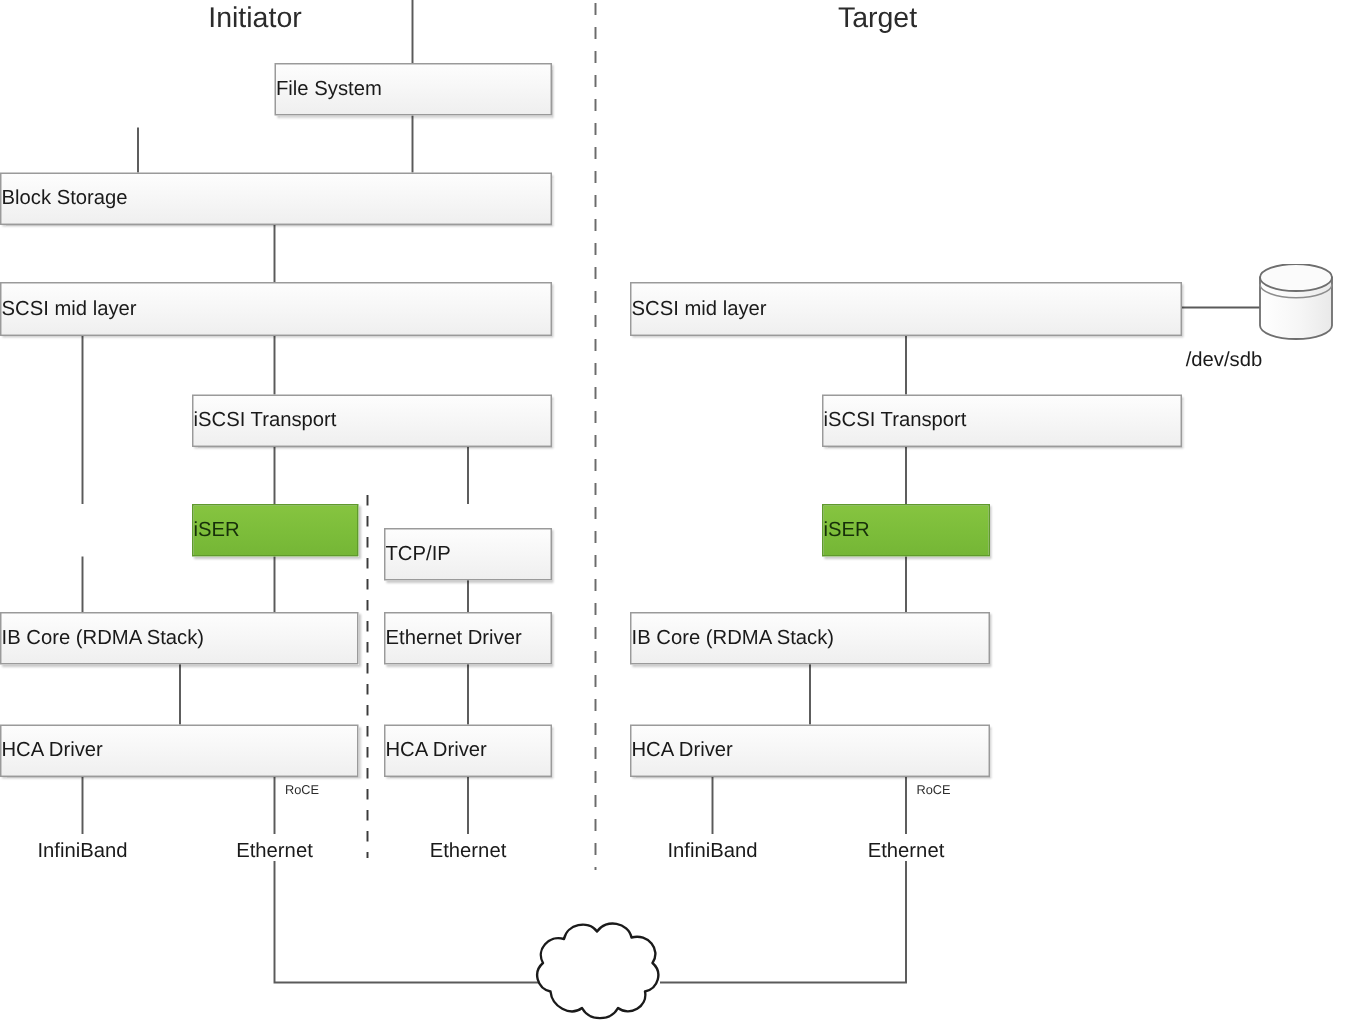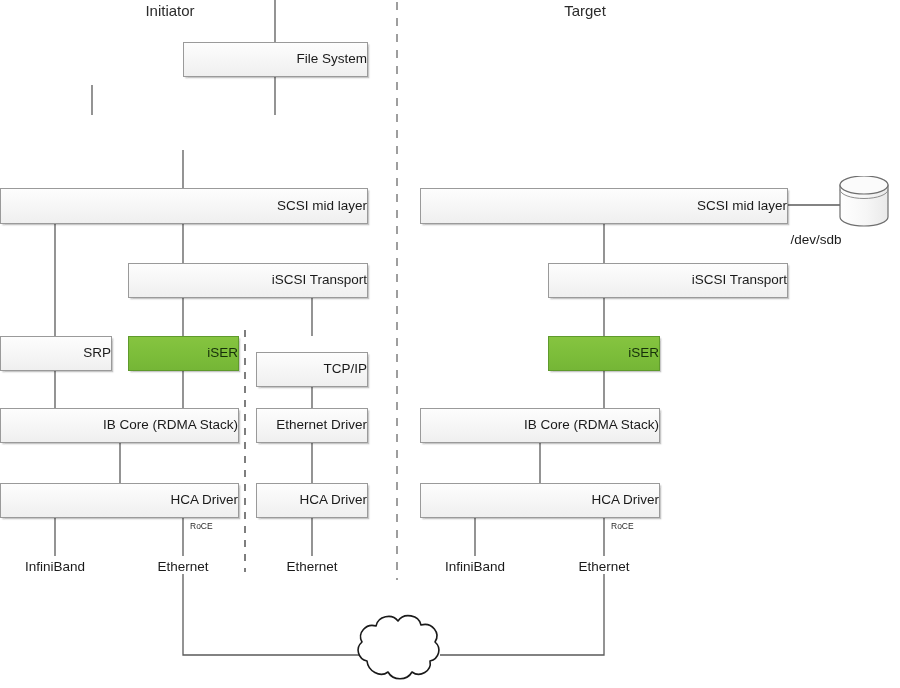--- a/index.html
+++ b/index.html
@@ -19,47 +19,46 @@
     position: absolute;
     left: 0; top: 0;
     width: 900px; height: 688px;
     pointer-events: none;
   }
   .node {
     position: absolute;
     box-sizing: border-box;
     display: flex;
     align-items: center;
-    justify-content: flex-end;
+    justify-content: flex-start;
     border: 1px solid #9a9a9a;
     background: linear-gradient(to bottom, #fdfdfd 0%, #f7f7f7 45%, #efefef 100%);
     box-shadow: 1.5px 1.5px 1.5px rgba(0,0,0,0.22);
     font-size: 13.5px;
     color: #1a1a1a;
     line-height: 1.1;
     white-space: nowrap;
     z-index: 3;
   }
   .node.accent {
     background: linear-gradient(to bottom, #86c440 0%, #7cbd3a 55%, #75b636 100%);
     border: 1px solid #5f9a2c;
     color: #17300a;
-    padding-left: 16px;
   }
   .plainlabel {
     position: absolute;
     font-size: 13.5px;
     color: #1a1a1a;
     white-space: nowrap;
     transform: translateX(-50%);
     z-index: 3;
   }
   .header-label {
     position: absolute;
-    font-size: 15px;
+    font-size: 19px;
     color: #2b2b2b;
     white-space: nowrap;
     transform: translateX(-50%);
     z-index: 3;
   }
   .tiny-label {
     position: absolute;
     font-size: 8.5px;
     font-weight: normal;
     color: #2b2b2b;
@@ -143,32 +142,32 @@
              c-8,6 -20,-1 -21,-11 Z" fill="#ffffff" stroke="#1a1a1a" stroke-width="1.6" stroke-linejoin="round"></path>
   </svg>
 
   <div class="header-label" style="left:170px; top:2px;">Initiator</div>
   <div class="header-label" style="left:585px; top:2px;text-align:center;">Target</div>
 
   <div class="node" style="left:183px; top:42px; width:185px; height:35px;">
     <span>File System</span>
   </div>
 
+  <div class="node" style="left:0px; top:115px; width:368px; height:35px;">
+    <span>Block Storage</span>
+  </div>
 
   <div class="node" style="left:0px; top:188px; width:368px; height:36px;">
     <span>SCSI mid layer</span>
   </div>
 
   <div class="node" style="left:128px; top:263px; width:240px; height:35px;">
     <span>iSCSI Transport</span>
   </div>
 
-  <div class="node" style="left:0px; top:336px; width:112px; height:35px;">
-    <span>SRP</span>
-  </div>
 
   <div class="node accent" style="left:128px; top:336px; width:111px; height:35px;">
     <span>iSER</span>
   </div>
 
   <div class="node" style="left:256px; top:352px; width:112px; height:35px;">
     <span>TCP/IP</span>
   </div>
 
   <div class="node" style="left:0px; top:408px; width:239px; height:35px;">

